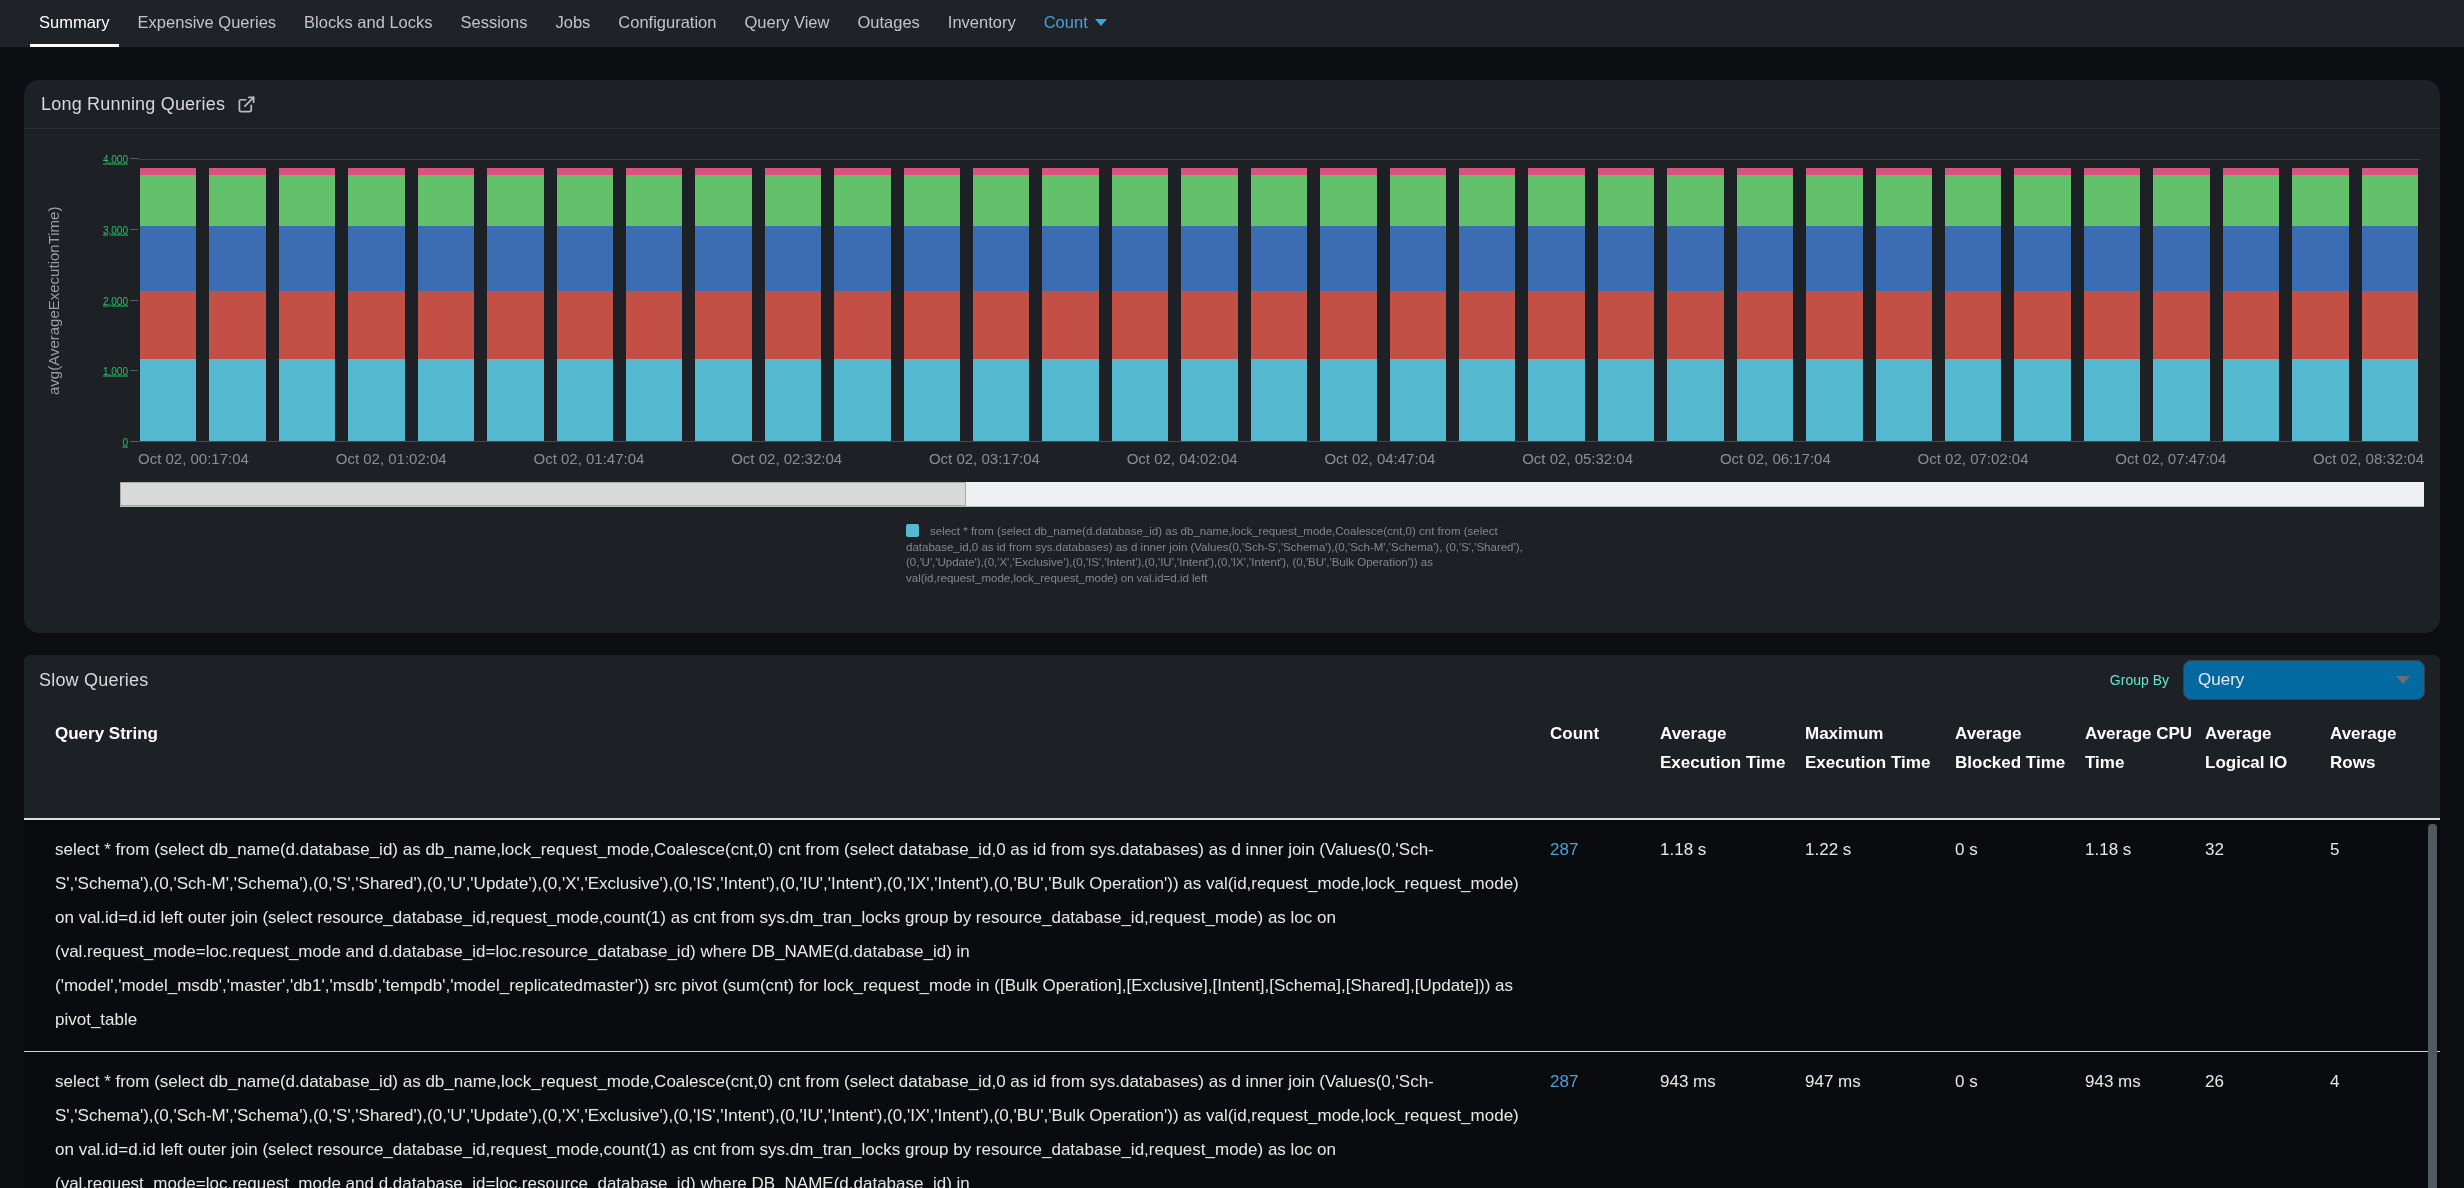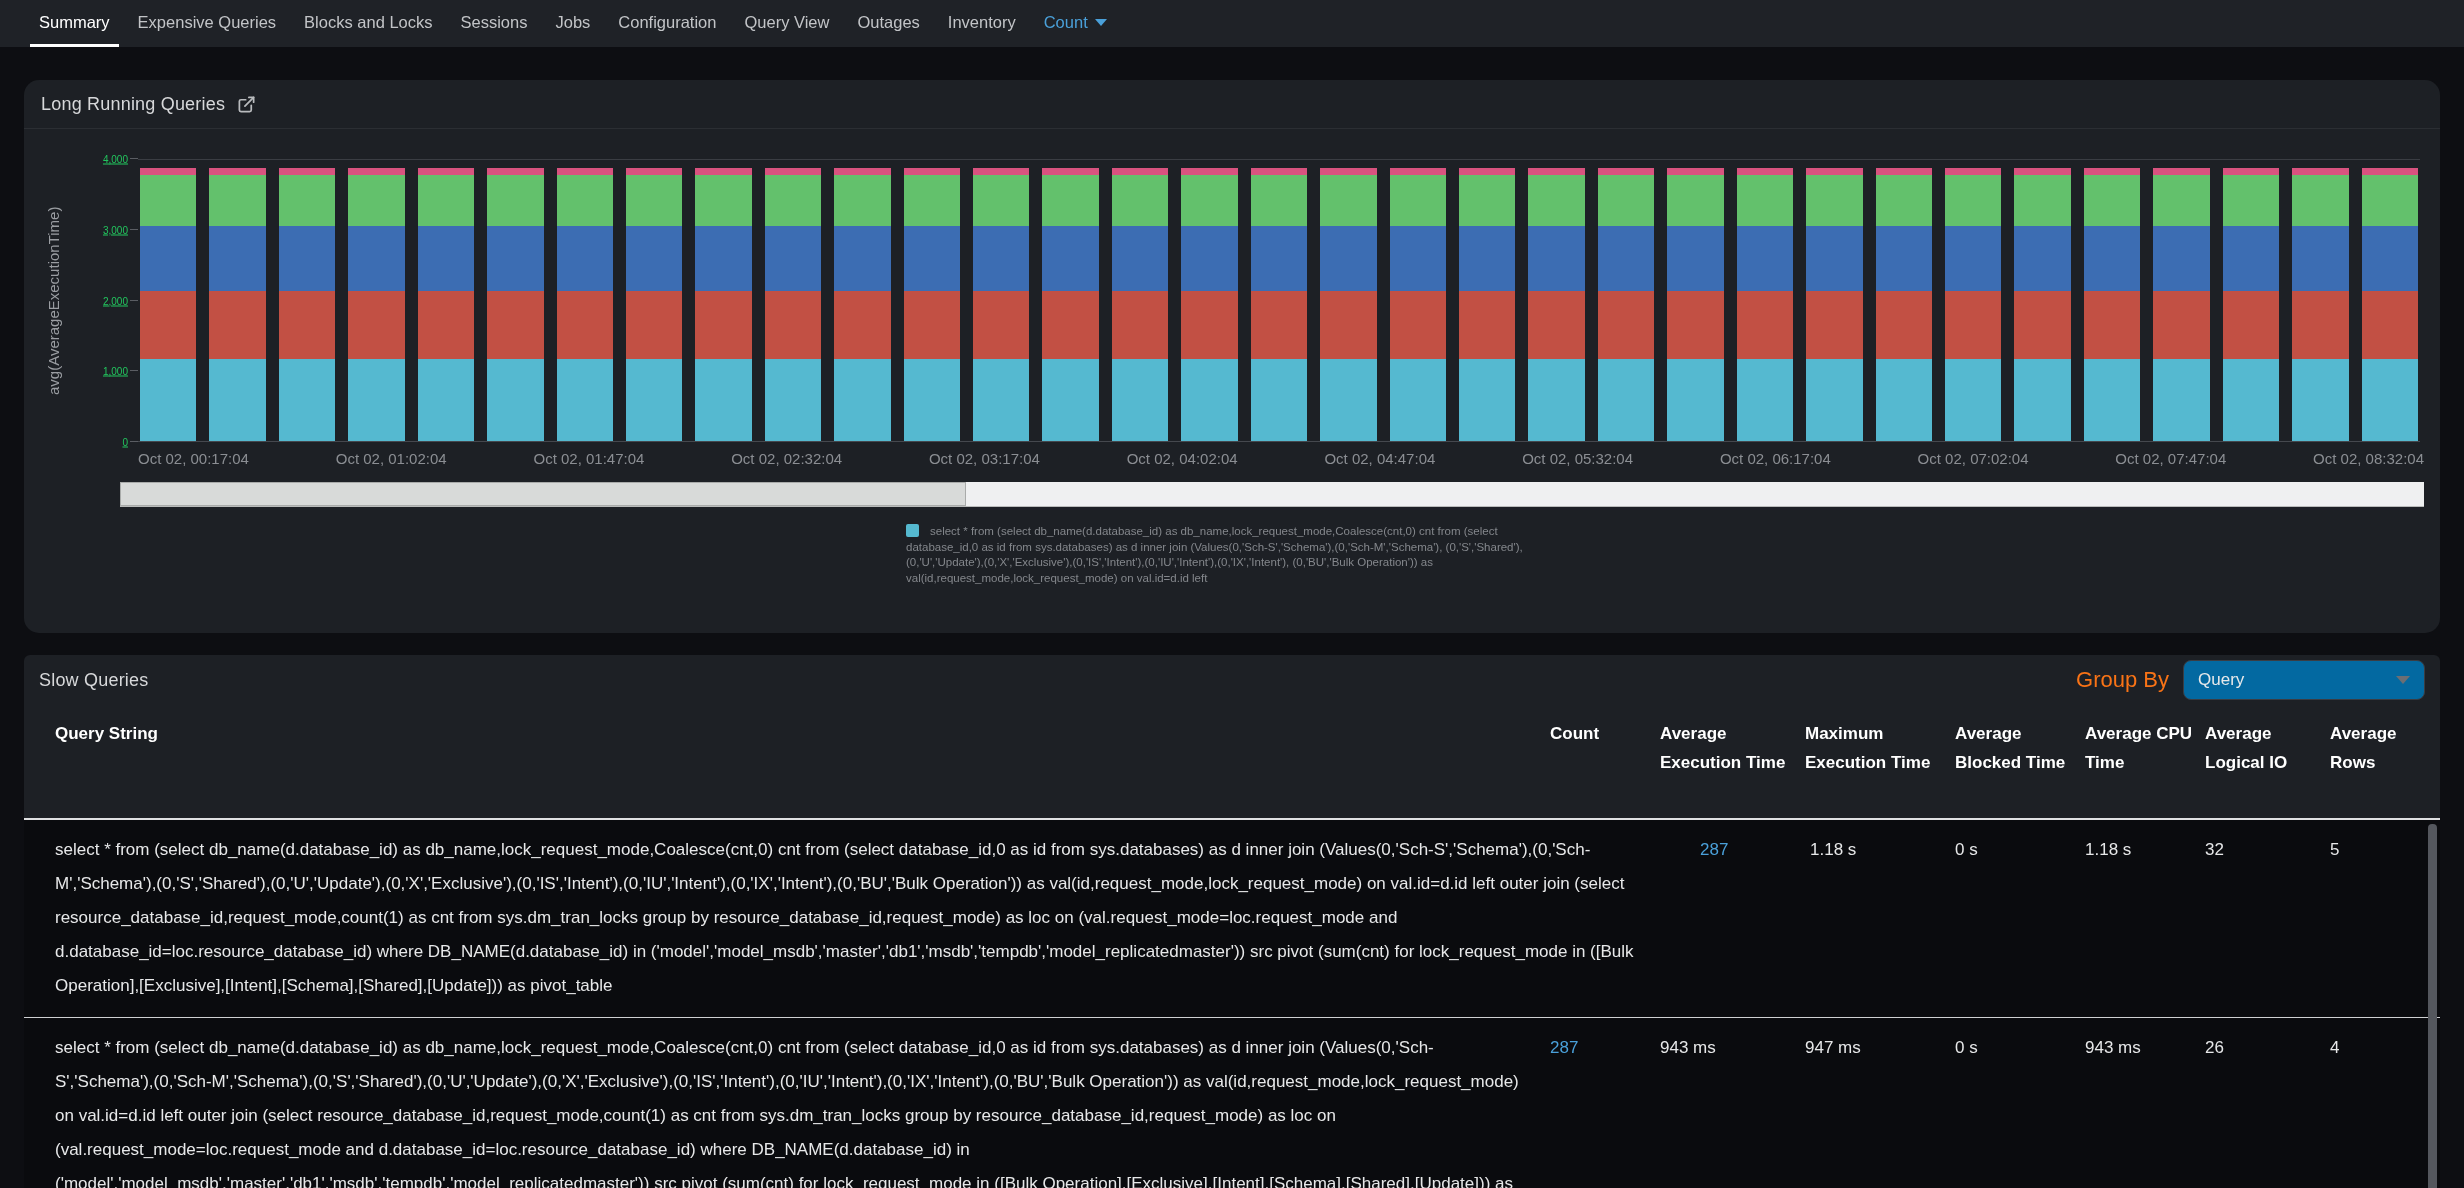--- a/index.html
+++ b/index.html
@@ -83,21 +83,21 @@
     max-height:72px; overflow:hidden;
     overflow-wrap:break-word;
   }
   .legend-swatch {
     display:inline-block; width:13px; height:13px; margin-right:11px;
     vertical-align:-2px; border-radius:2px;
   }
   
   .sq-header { height:50px; display:flex; align-items:center; padding:0 15px; }
   .sq-right { margin-left:auto; display:flex; align-items:center; }
-  .groupby-label { font-size:22px; color:#f97316; margin-right:14px;margin-left:26px; }
+  .groupby-label { font-size:14px; color:#5eead4; margin-right:14px;margin-left:26px; }
   .groupby-select {
     width:242px; height:40px; border:1px solid #3a3d43; border-radius:8px;
     display:flex; align-items:center; padding:0 14px;
     font-size:17px; color:#e8e9ea; cursor:pointer; background:#0369a1;
   }
   .groupby-caret {
     margin-left:auto; width:0; height:0;
     border-left:7px solid transparent; border-right:7px solid transparent;
     border-top:8px solid #6b6e74;
   }
@@ -450,20 +450,21 @@
       <div class="cell c-num5">Average Logical IO</div>
       <div class="cell c-num6">Average Rows</div>
     </div>
   <div class="thead-rule"></div>
   <div class="tbody" id="tbody">
 
   <div class="trow">
         <div class="cell c-query">select * from (select db_name(d.database_id) as db_name,lock_request_mode,Coalesce(cnt,0) cnt from (select database_id,0 as id from sys.databases) as d inner join (Values(0,'Sch-S','Schema'),(0,'Sch-M','Schema'),(0,'S','Shared'),(0,'U','Update'),(0,'X','Exclusive'),(0,'IS','Intent'),(0,'IU','Intent'),(0,'IX','Intent'),(0,'BU','Bulk Operation')) as val(id,request_mode,lock_request_mode) on val.id=d.id left outer join (select resource_database_id,request_mode,count(1) as cnt from sys.dm_tran_locks group by resource_database_id,request_mode) as loc on (val.request_mode=loc.request_mode and d.database_id=loc.resource_database_id) where DB_NAME(d.database_id) in ('model','model_msdb','master','db1','msdb','tempdb','model_replicatedmaster')) src pivot (sum(cnt) for lock_request_mode in ([Bulk Operation],[Exclusive],[Intent],[Schema],[Shared],[Update])) as pivot_table</div>
         <div class="cell c-num0 link">287</div>
         <div class="cell c-num1">1.18 s</div>
+        <div class="cell c-num2">1.22 s</div>
         <div class="cell c-num3">0 s</div>
         <div class="cell c-num4">1.18 s</div>
         <div class="cell c-num5">32</div>
         <div class="cell c-num6">5</div>
       </div>
       <div class="trow">
         <div class="cell c-query">select * from (select db_name(d.database_id) as db_name,lock_request_mode,Coalesce(cnt,0) cnt from (select database_id,0 as id from sys.databases) as d inner join (Values(0,'Sch-S','Schema'),(0,'Sch-M','Schema'),(0,'S','Shared'),(0,'U','Update'),(0,'X','Exclusive'),(0,'IS','Intent'),(0,'IU','Intent'),(0,'IX','Intent'),(0,'BU','Bulk Operation')) as val(id,request_mode,lock_request_mode) on val.id=d.id left outer join (select resource_database_id,request_mode,count(1) as cnt from sys.dm_tran_locks group by resource_database_id,request_mode) as loc on (val.request_mode=loc.request_mode and d.database_id=loc.resource_database_id) where DB_NAME(d.database_id) in ('model','model_msdb','master','db1','msdb','tempdb','model_replicatedmaster')) src pivot (sum(cnt) for lock_request_mode in ([Bulk Operation],[Exclusive],[Intent],[Schema],[Shared],[Update])) as pivot_table</div>
         <div class="cell c-num0 link">287</div>
         <div class="cell c-num1">943 ms</div>
         <div class="cell c-num2">947 ms</div>

